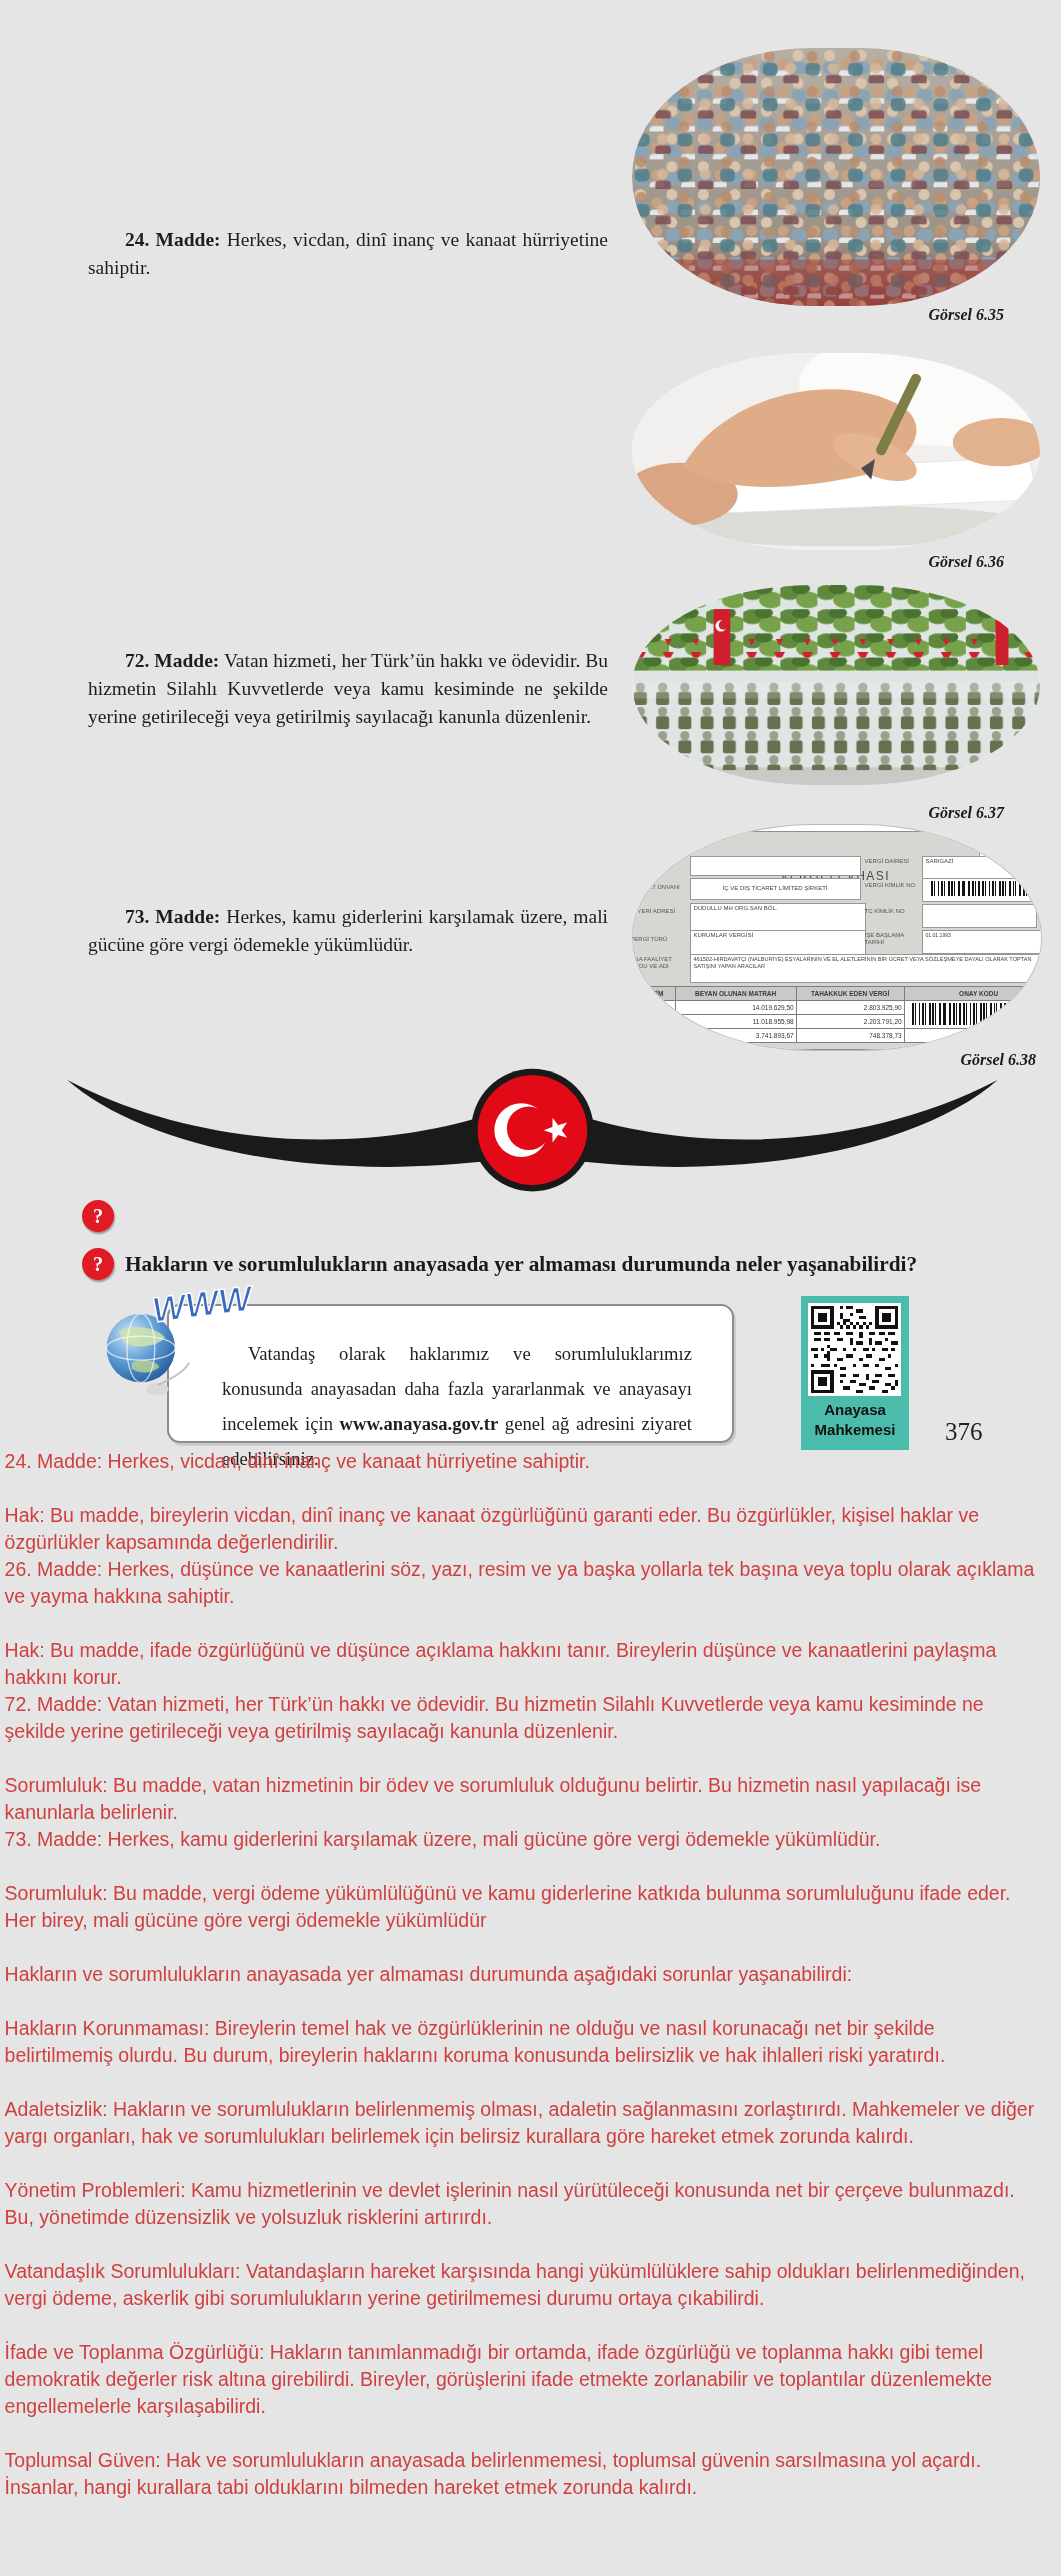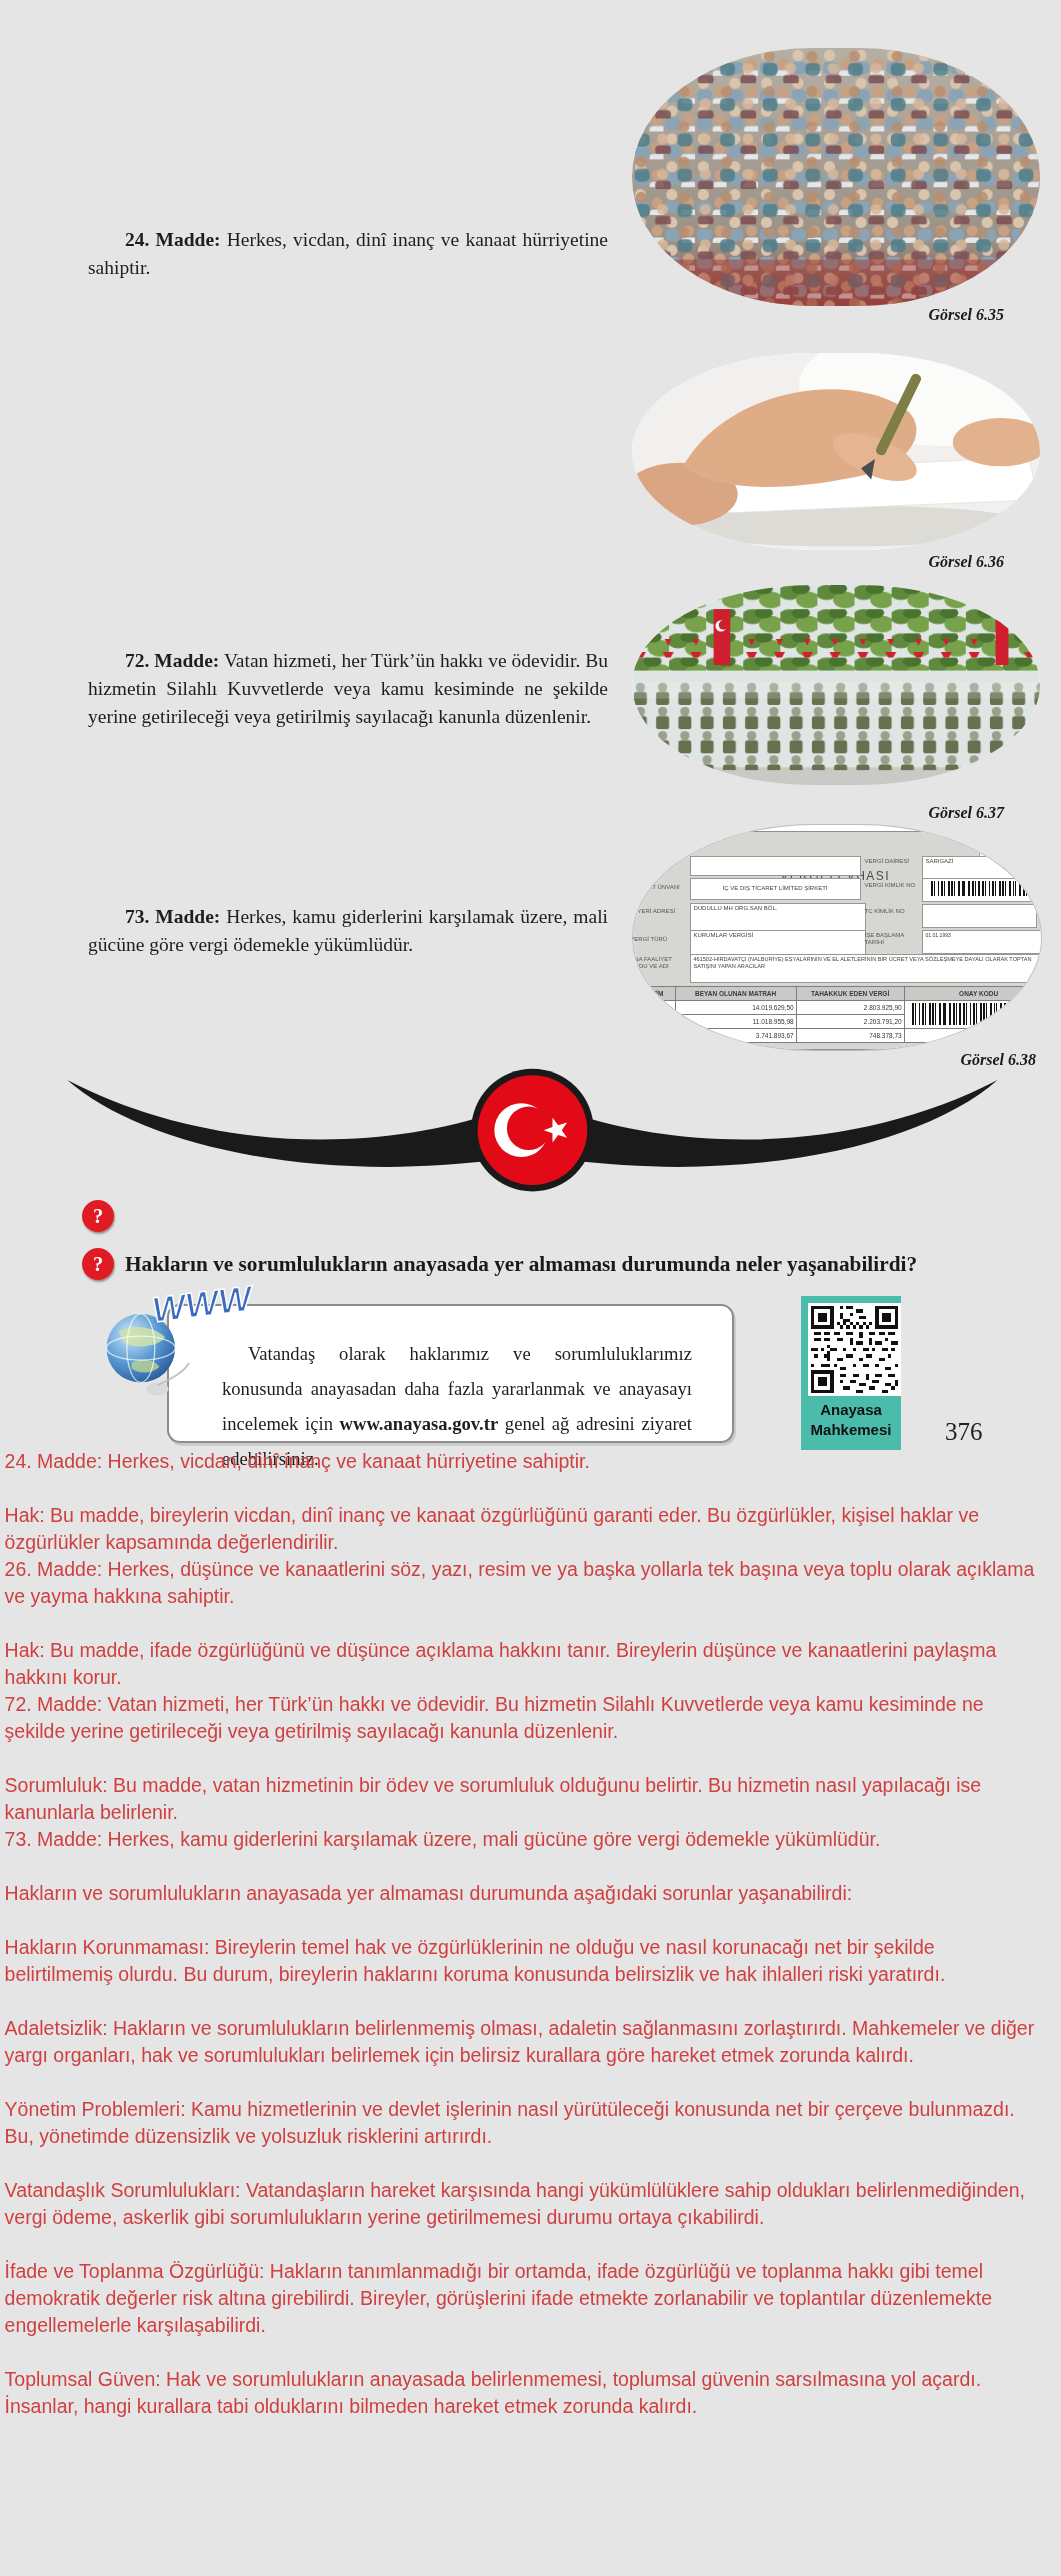--- a/index.html
+++ b/index.html
@@ -61,21 +61,21 @@
 
   
   .webbox{position:absolute;left:167px;top:1304px;width:563px;height:135px;background:#fff;
           border:2.8px solid #8c8c8c;border-radius:13px;box-shadow:1.9px 2.8px 0 rgba(0,0,0,.12);}
   .webbox p{margin:16px;padding:14px 24px 0 37px;font-size:18.6px;line-height:35px;
             text-indent:26px;text-align:justify;color:#1e1e1e;}
   .webbox .url{font-weight:bold;}
   .wwwicon{position:absolute;left:100px;top:1285px;width:167px;height:116px;}
 
   
-  .qrpanel{position:absolute;left:801px;top:1296px;width:100px;height:154px;background:#4bbcab;}
+  .qrpanel{position:absolute;left:801px;top:1296px;width:108px;height:154px;background:#4bbcab;}
   .qrbox{position:absolute;left:7.4px;top:7.4px;width:93px;height:93px;background:#fff;}
   .qrbox svg{display:block;width:100%;height:100%;}
   .qrlabel{position:absolute;left:0;top:104px;width:100%;text-align:center;
            font-family:"Liberation Sans",sans-serif;font-weight:bold;font-size:15px;
            line-height:19.5px;color:#111;}
   .pageno{position:absolute;left:945px;top:1418px;font-size:25px;color:#222;}
 
   
   .answers{position:absolute;left:4.6px;top:1448px;width:1030px;
            font-family:"Liberation Sans",sans-serif;}
@@ -307,20 +307,21 @@
   <div class="pageno">376</div>
 
   <div class="answers">
     <p>24. Madde: Herkes, vicdan, dinî inanç ve kanaat hürriyetine sahiptir.</p>
     <p class="glue">Hak: Bu madde, bireylerin vicdan, dinî inanç ve kanaat özgürlüğünü garanti eder. Bu özgürlükler, kişisel haklar ve özgürlükler kapsamında değerlendirilir.</p>
     <p>26. Madde: Herkes, düşünce ve kanaatlerini söz, yazı, resim ve ya başka yollarla tek başına veya toplu olarak açıklama ve yayma hakkına sahiptir.</p>
     <p class="glue">Hak: Bu madde, ifade özgürlüğünü ve düşünce açıklama hakkını tanır. Bireylerin düşünce ve kanaatlerini paylaşma hakkını korur.</p>
     <p>72. Madde: Vatan hizmeti, her Türk’ün hakkı ve ödevidir. Bu hizmetin Silahlı Kuvvetlerde veya kamu kesiminde ne şekilde yerine getirileceği veya getirilmiş sayılacağı kanunla düzenlenir.</p>
     <p class="glue">Sorumluluk: Bu madde, vatan hizmetinin bir ödev ve sorumluluk olduğunu belirtir. Bu hizmetin nasıl yapılacağı ise kanunlarla belirlenir.</p>
     <p>73. Madde: Herkes, kamu giderlerini karşılamak üzere, mali gücüne göre vergi ödemekle yükümlüdür.</p>
+    <p>Sorumluluk: Bu madde, vergi ödeme yükümlülüğünü ve kamu giderlerine katkıda bulunma sorumluluğunu ifade eder. Her birey, mali gücüne göre vergi ödemekle yükümlüdür</p>
     <p>Hakların ve sorumlulukların anayasada yer almaması durumunda aşağıdaki sorunlar yaşanabilirdi:</p>
     <p>Hakların Korunmaması: Bireylerin temel hak ve özgürlüklerinin ne olduğu ve nasıl korunacağı net bir şekilde belirtilmemiş olurdu. Bu durum, bireylerin haklarını koruma konusunda belirsizlik ve hak ihlalleri riski yaratırdı.</p>
     <p>Adaletsizlik: Hakların ve sorumlulukların belirlenmemiş olması, adaletin sağlanmasını zorlaştırırdı. Mahkemeler ve diğer yargı organları, hak ve sorumlulukları belirlemek için belirsiz kurallara göre hareket etmek zorunda kalırdı.</p>
     <p>Yönetim Problemleri: Kamu hizmetlerinin ve devlet işlerinin nasıl yürütüleceği konusunda net bir çerçeve bulunmazdı. Bu, yönetimde düzensizlik ve yolsuzluk risklerini artırırdı.</p>
     <p>Vatandaşlık Sorumlulukları: Vatandaşların hareket karşısında hangi yükümlülüklere sahip oldukları belirlenmediğinden, vergi ödeme, askerlik gibi sorumlulukların yerine getirilmemesi durumu ortaya çıkabilirdi.</p>
     <p>İfade ve Toplanma Özgürlüğü: Hakların tanımlanmadığı bir ortamda, ifade özgürlüğü ve toplanma hakkı gibi temel demokratik değerler risk altına girebilirdi. Bireyler, görüşlerini ifade etmekte zorlanabilir ve toplantılar düzenlemekte engellemelerle karşılaşabilirdi.</p>
     <p>Toplumsal Güven: Hak ve sorumlulukların anayasada belirlenmemesi, toplumsal güvenin sarsılmasına yol açardı. İnsanlar, hangi kurallara tabi olduklarını bilmeden hareket etmek zorunda kalırdı.</p>
   </div>
 
 </div>

